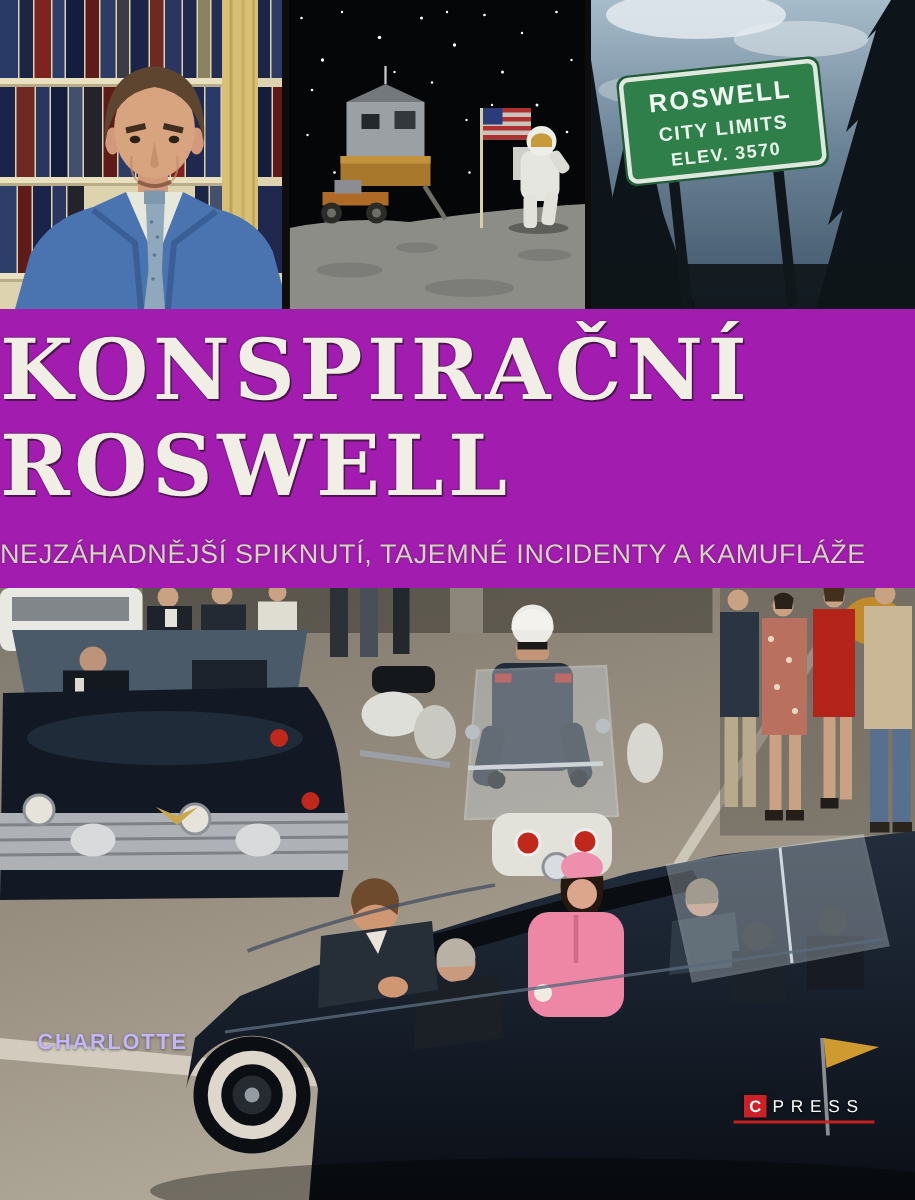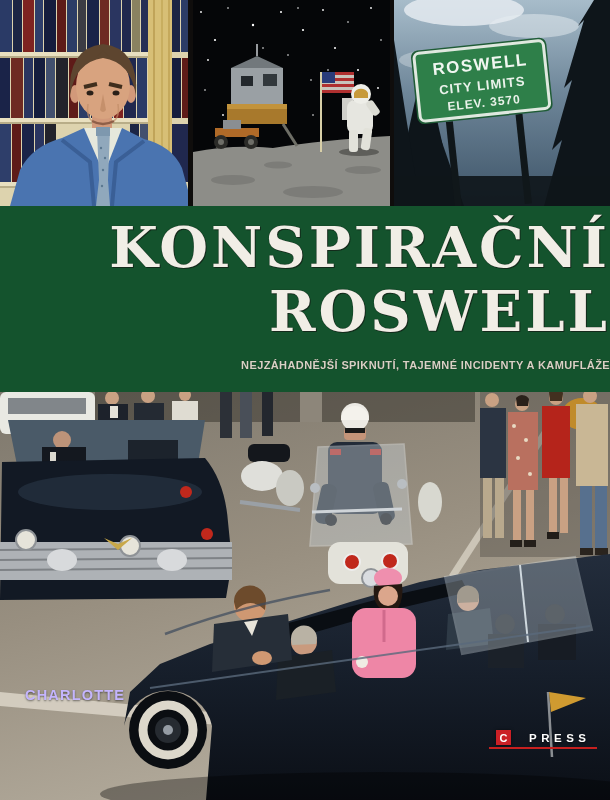--- a/index.html
+++ b/index.html
@@ -3,36 +3,36 @@
 <meta charset="utf-8">
 <style>
   html,body{margin:0;padding:0;background:#2a2a2a;}
   .cover{position:relative;width:610px;height:800px;background:#0f0d0c;overflow:hidden;
          font-family:"Liberation Sans",sans-serif;}
   .photo{position:absolute;top:0;height:206px;overflow:hidden;background:#000;}
   .photo svg{display:block;}
   .photo-nixon{left:0;width:188px;}
   .photo-moon{left:193px;width:197px;}
   .photo-roswell{left:394px;width:216px;}
-  .title-band{position:absolute;left:0;top:206px;width:610px;height:186px;background:#14532d;text-align:right;}
+  .title-band{position:absolute;left:0;top:206px;width:610px;height:186px;background:#a21caf;text-align:left;}
   .title-line{font-family:"DejaVu Serif","Liberation Serif",serif;font-weight:bold;
               color:#f1eee6;font-size:56px;line-height:64px;letter-spacing:3px;
               text-shadow:0 0 1px #141110, 1px 1px 0 rgba(20,17,16,.55);}
   .title-line1{padding-top:9px;}
-  .subtitle{margin-top:16px;color:#d8d2c5;font-size:11px;font-weight:bold;letter-spacing:.4px;
+  .subtitle{margin-top:16px;color:#d8d2c5;font-size:18px;font-weight:normal;letter-spacing:.4px;
             text-shadow:0 0 1px rgba(20,17,16,.7);}
   .jfk-photo{position:absolute;left:0;top:392px;width:610px;height:408px;}
   .author{position:absolute;left:25px;top:685px;width:128px;text-align:left;
           color:#c4b5fd;font-size:14.5px;font-weight:bold;letter-spacing:1.2px;line-height:20px;
           text-shadow:0 1px 2px rgba(30,30,30,.6);}
   .publisher{position:absolute;left:496px;top:730px;display:flex;align-items:center;}
   .publisher .underline{position:absolute;left:-7px;right:-6px;bottom:-4px;height:2px;background:#c6201f;}
   .logo-box{width:15px;height:15px;background:#cb2026;color:#fff;font-size:11px;font-weight:bold;
             display:flex;align-items:center;justify-content:center;box-shadow:0 0 3px rgba(0,0,0,.5);}
-  .logo-name{color:#fdfdfd;font-size:11.5px;font-weight:bold;letter-spacing:4.5px;margin-left:18px;
+  .logo-name{color:#fdfdfd;font-size:11.5px;font-weight:normal;letter-spacing:4.5px;margin-left:4px;
              text-shadow:0 1px 2px rgba(0,0,0,.65);}
 </style>
 </head>
 <body>
 
 <div class="cover">
 
   <div class="photo photo-nixon">
     <svg width="188" height="206" viewBox="0 0 188 206">
       <rect width="188" height="206" fill="#ddd3ae"></rect>

